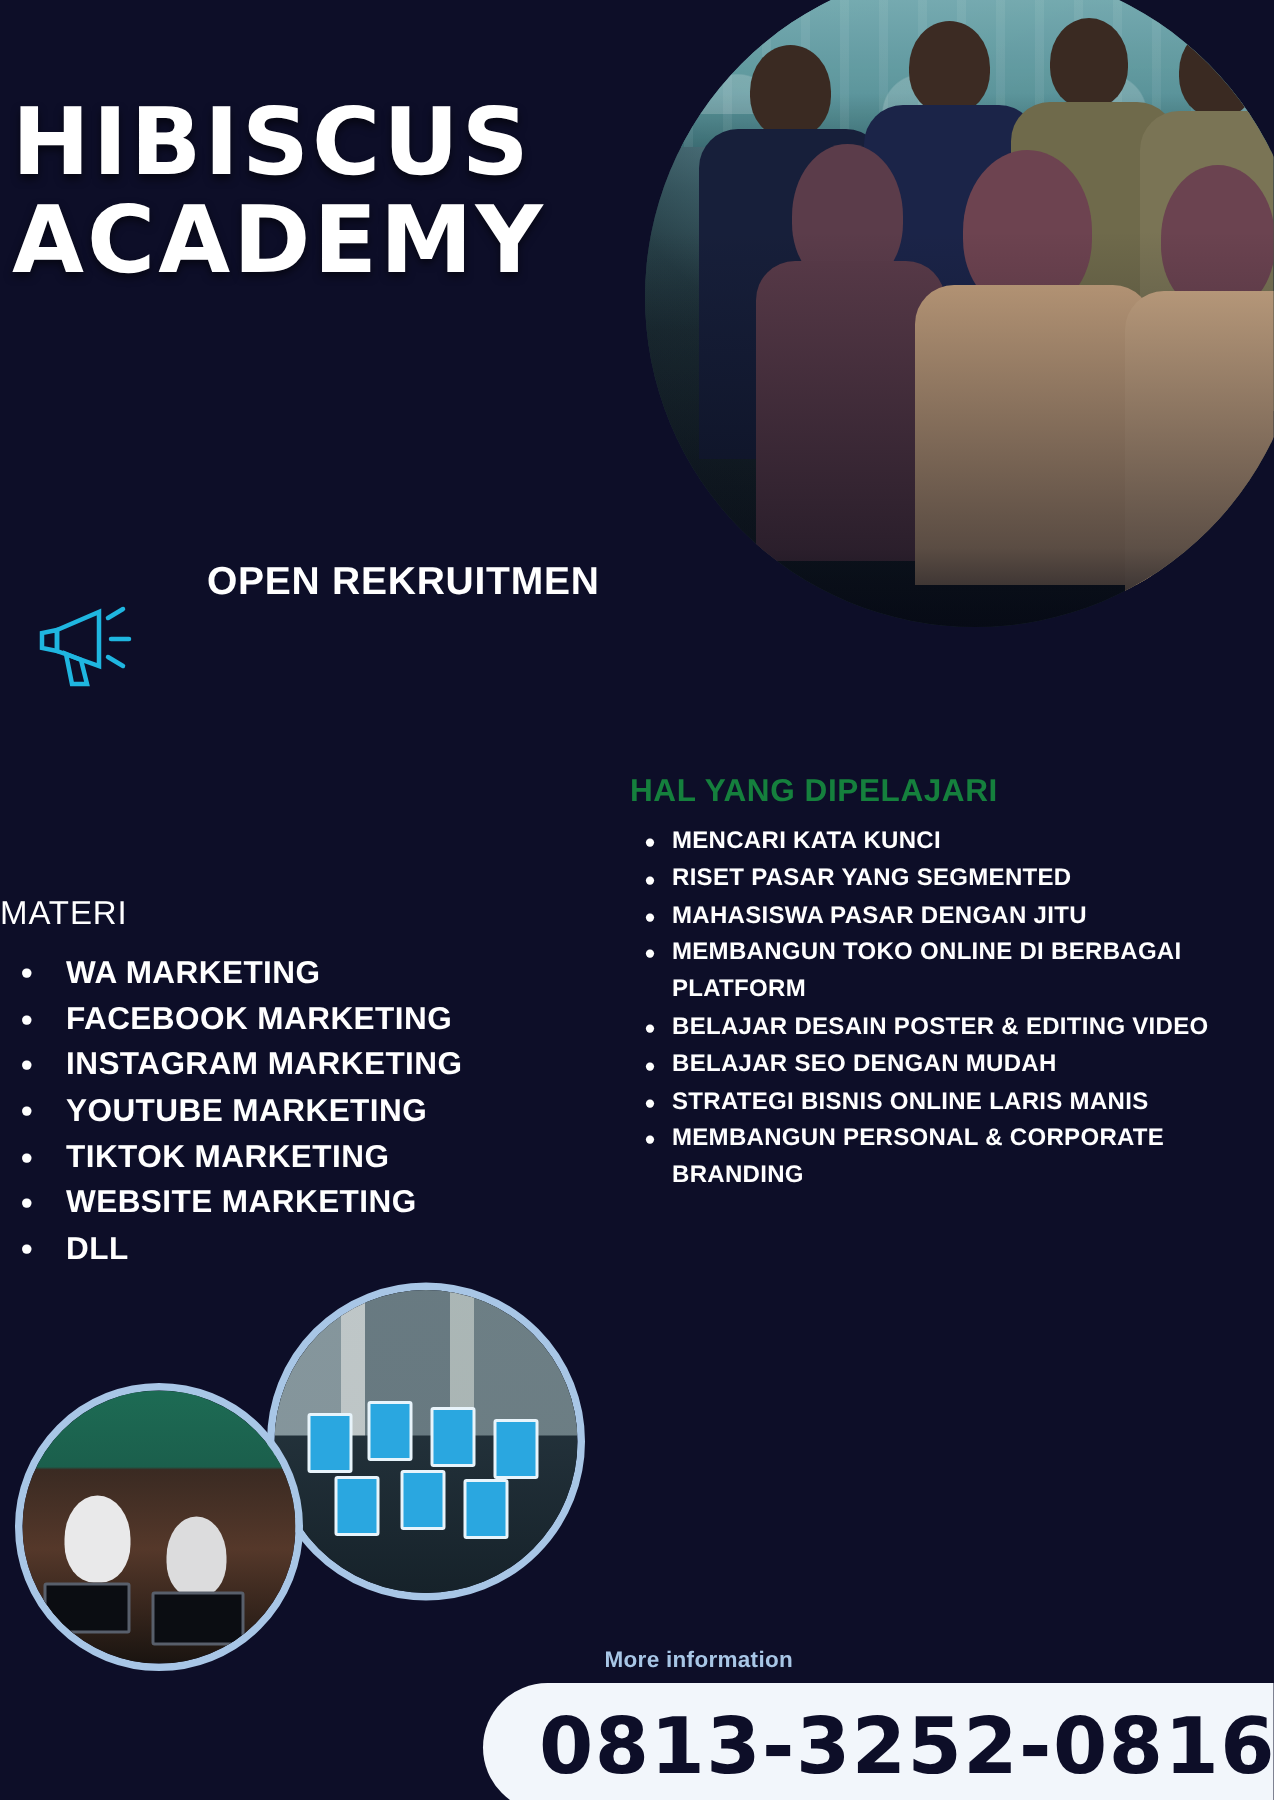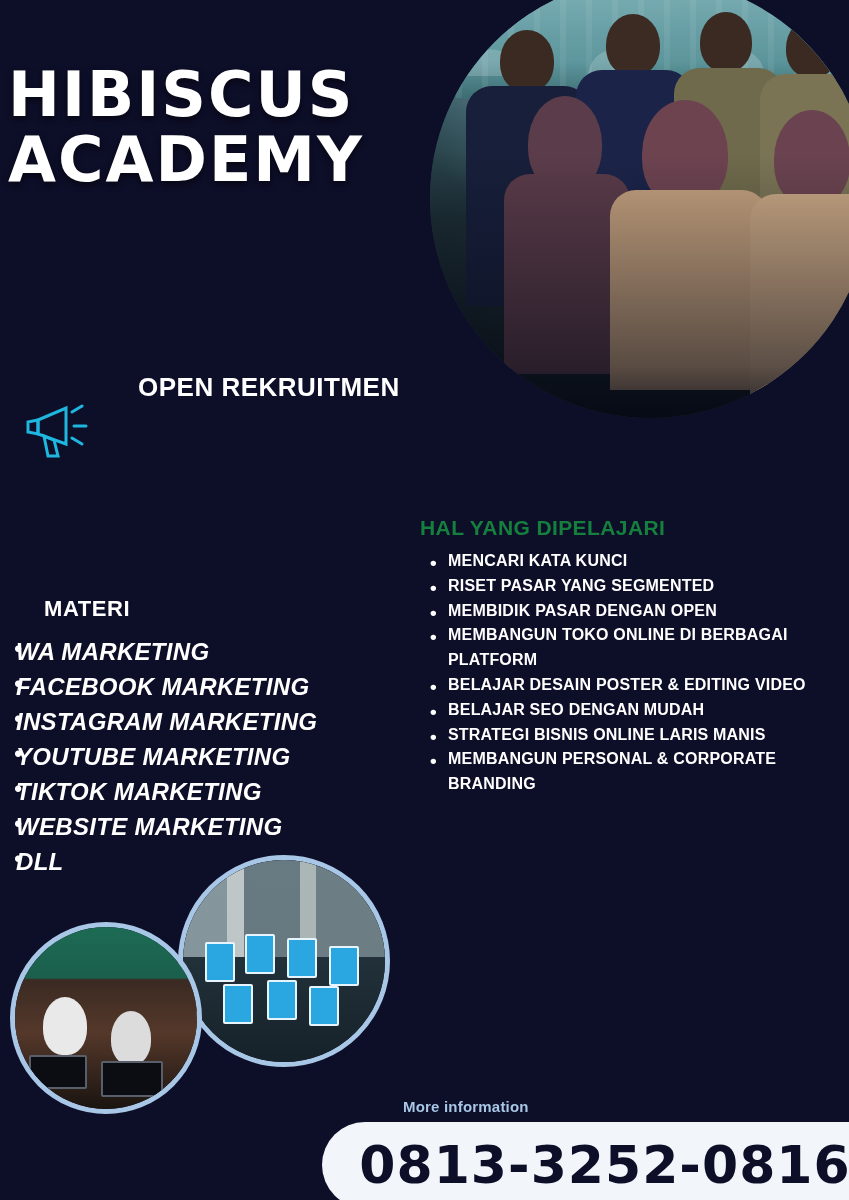--- a/index.html
+++ b/index.html
@@ -79,27 +79,27 @@
   .rekrut-sub {
     font-size: 25px; color: #ffffff; letter-spacing: 0.2px; margin-left: 72px;
     line-height: 1.32;
   }
 
   
   .materi {
     position: absolute; left: 0px; top: 596px; width: 400px; z-index: 5;
   }
   .materi-title {
-    font-size: 22px; font-weight: bold; color: #ffffff; margin-left: 44px; letter-spacing: 0.6px;
+    font-size: 22px; font-weight: normal; color: #ffffff; letter-spacing: 0.6px;
   }
   .materi ul { list-style: none; margin-top: 12px; }
   .materi li {
-    font-size: 24px; font-weight: bold; color: #ffffff;
+    font-size: 21px; font-weight: bold; color: #ffffff;
     letter-spacing: 0.3px; line-height: 1.46;
-    padding-left: 16px; position: relative; font-style: italic;
+    padding-left: 44px; position: relative;
   }
   .materi li::before {
     content: "•"; position: absolute; left: 14px; top: -1px;
     font-size: 22px; color: #ffffff;
   }
 
   
   .hal {
     position: absolute; left: 420px; top: 516px; width: 420px; z-index: 5;
   }
@@ -240,21 +240,21 @@
     <li>WEBSITE MARKETING</li>
     <li>DLL</li>
   </ul>
 </div>
 
 <div class="hal">
   <div class="hal-title">HAL YANG DIPELAJARI</div>
   <ul>
     <li>MENCARI KATA KUNCI</li>
     <li>RISET PASAR YANG SEGMENTED</li>
-    <li>MEMBIDIK PASAR DENGAN OPEN</li>
+    <li>MAHASISWA PASAR DENGAN JITU</li>
     <li>MEMBANGUN TOKO ONLINE DI BERBAGAI PLATFORM</li>
     <li>BELAJAR DESAIN POSTER &amp; EDITING VIDEO</li>
     <li>BELAJAR SEO DENGAN MUDAH</li>
     <li>STRATEGI BISNIS ONLINE LARIS MANIS</li>
     <li>MEMBANGUN PERSONAL &amp; CORPORATE BRANDING</li>
   </ul>
 </div>
 
 <div class="circ circ-big">
   <div class="photo-class">

